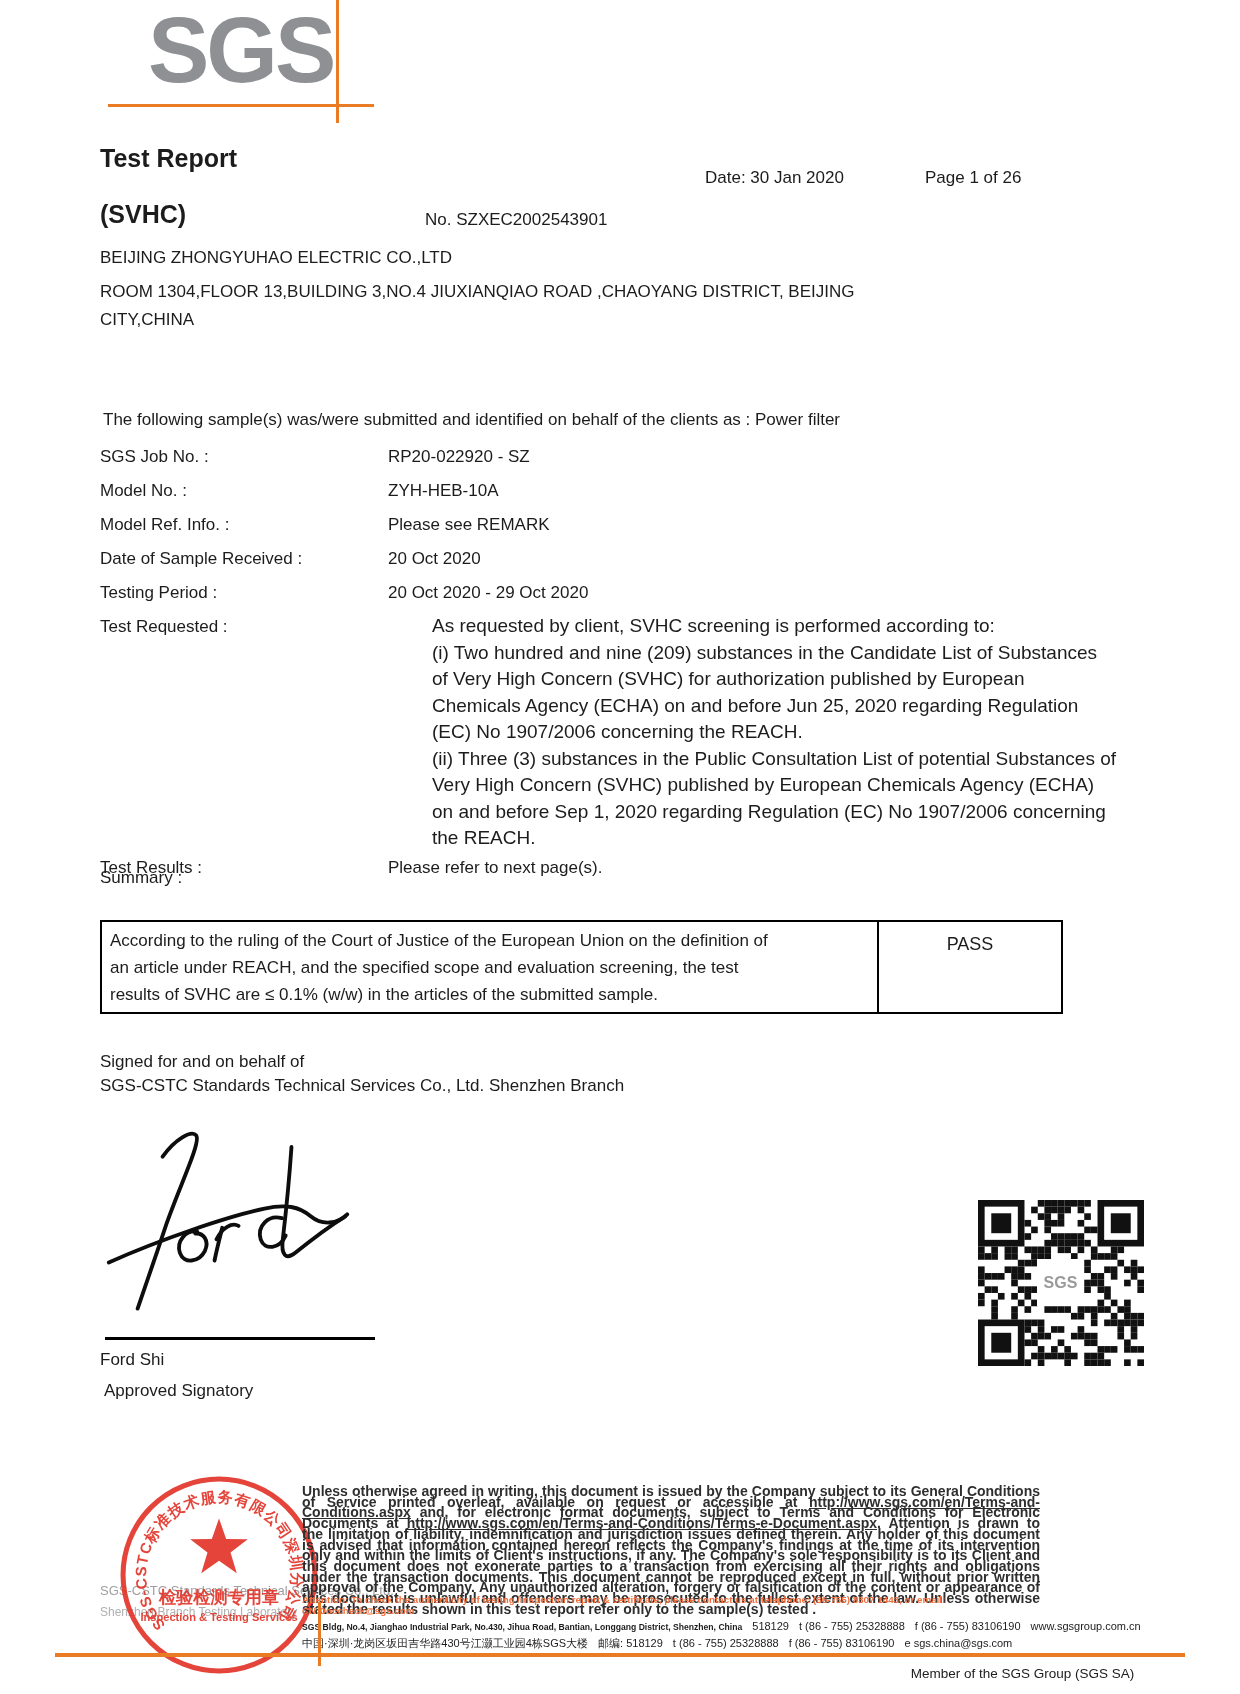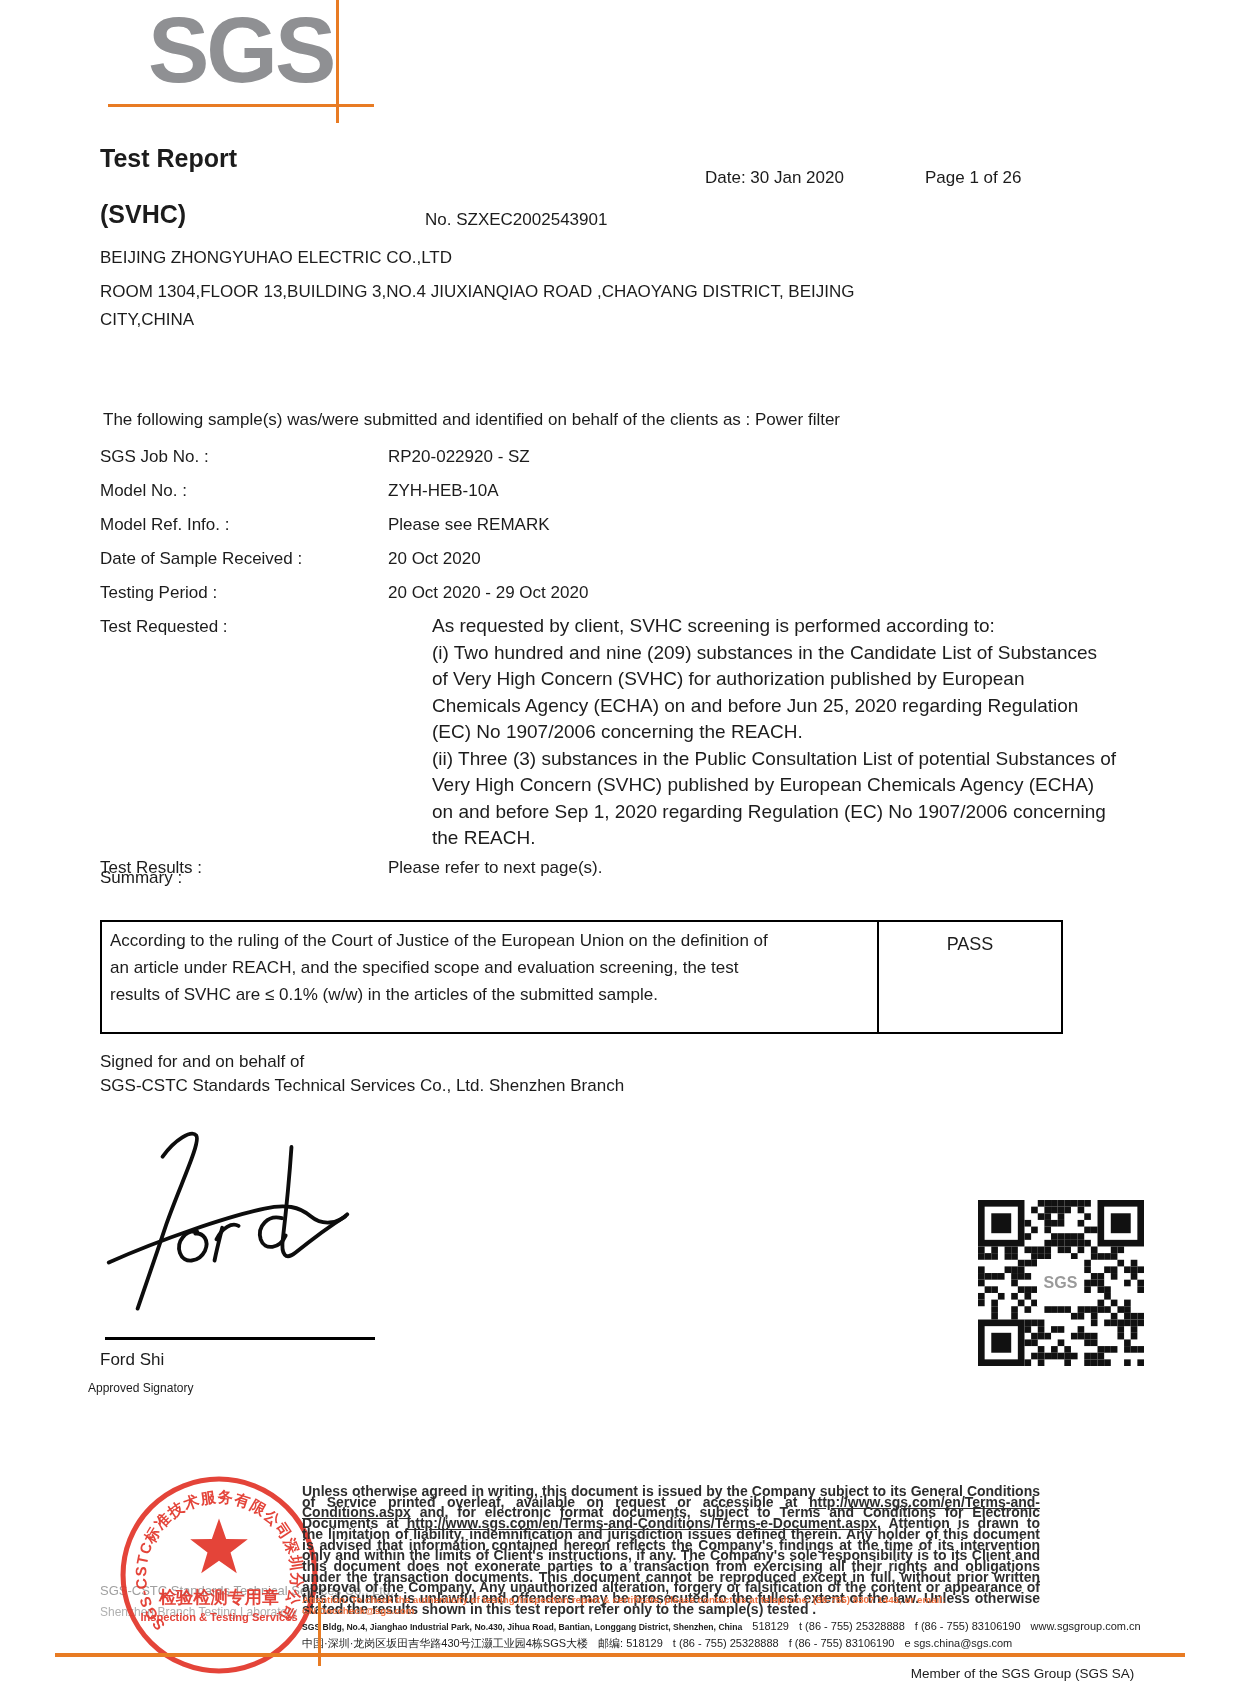--- a/index.html
+++ b/index.html
@@ -18,30 +18,30 @@
   
   .client-name{left:100px;top:248px;font-size:17px;}
   .client-address{left:100px;top:278px;font-size:17px;line-height:28px;white-space:pre-line;width:900px;}
   .sample-intro{left:103px;top:410px;font-size:17px;width:1000px;}
   
   .flabel{left:100px;font-size:17px;}
   .fvalue{left:388px;font-size:17px;}
   .fvalue-block{left:390px;font-size:19px;line-height:26.5px;white-space:pre-line;width:700px;margin-left:42px;}
   
   .summary-heading{left:100px;top:868px;font-size:17px;}
-  .summary-box{left:100px;top:920px;width:963px;height:114px;border:2px solid #000;display:flex;box-sizing:border-box;}
+  .summary-box{left:100px;top:920px;width:963px;height:94px;border:2px solid #000;display:flex;box-sizing:border-box;}
   .summary-text{width:775px;box-sizing:border-box;padding:5px 8px 0 8px;font-size:17px;line-height:27px;white-space:pre-line;}
   .summary-result{flex:1;border-left:2px solid #000;text-align:center;padding-top:12px;font-size:18px;}
   
   .signedfor1{left:100px;top:1052px;font-size:17px;}
   .signedfor2{left:100px;top:1076px;font-size:17px;}
   .sig-svg{left:103px;top:1118px;}
   .sig-line{left:105px;top:1337px;width:270px;height:3px;background:#000;}
   .signer-name{left:100px;top:1350px;font-size:17px;text-align:right;}
-  .signer-title{left:88px;top:1381px;font-size:12px;}
+  .signer-title{left:104px;top:1381px;font-size:17px;}
   
   .qr-wrap{left:978px;top:1200px;width:166px;height:166px;}
   .qr-center{left:1037px;top:1259px;width:47px;height:47px;background:#fff;display:flex;align-items:center;justify-content:center;
              font-size:16px;font-weight:bold;color:#9a9a9a;}
   
   .gray-co1{left:100px;top:1583px;font-size:13px;color:#a0a0a0;white-space:nowrap;}
   .gray-co2{left:100px;top:1605px;font-size:12px;color:#b0b0b0;white-space:nowrap;}
   .stamp-svg{left:118px;top:1474px;opacity:.93;}
   .fineprint{left:302px;top:1486px;width:738px;font-size:14px;line-height:10.7px;text-align:justify;
              font-weight:bold;color:#2e2e2e;}

